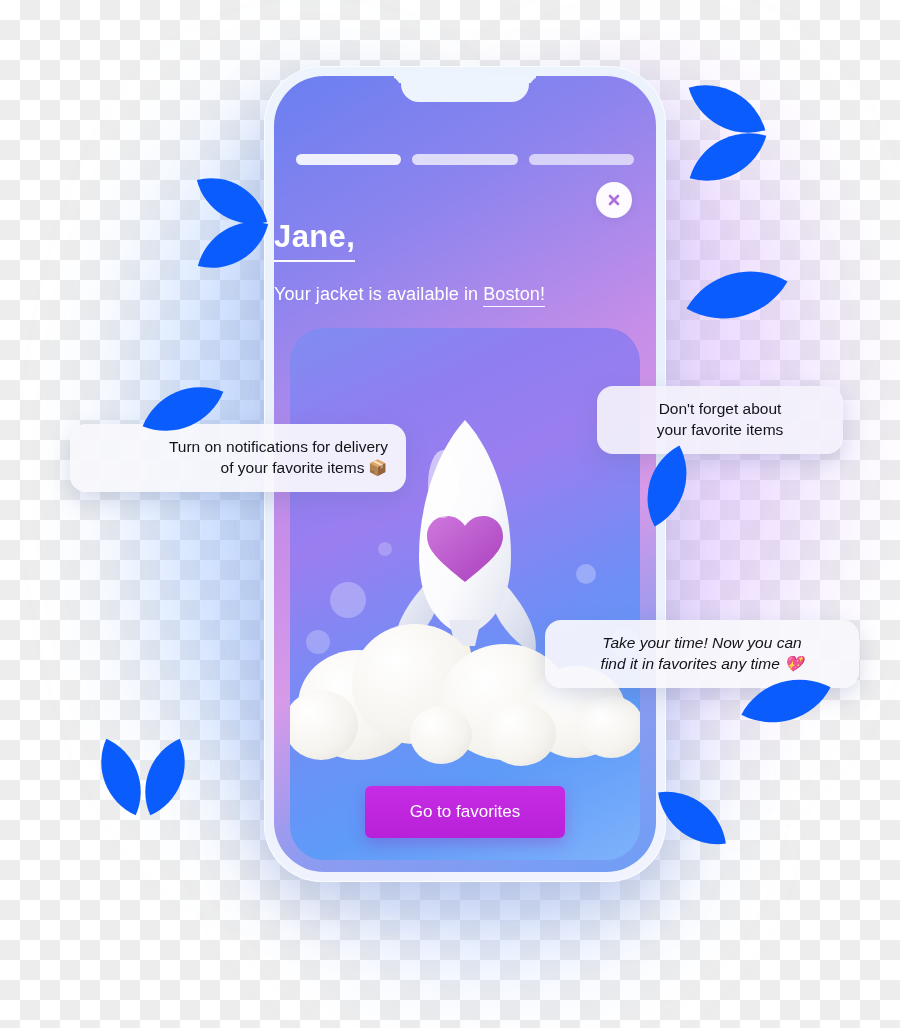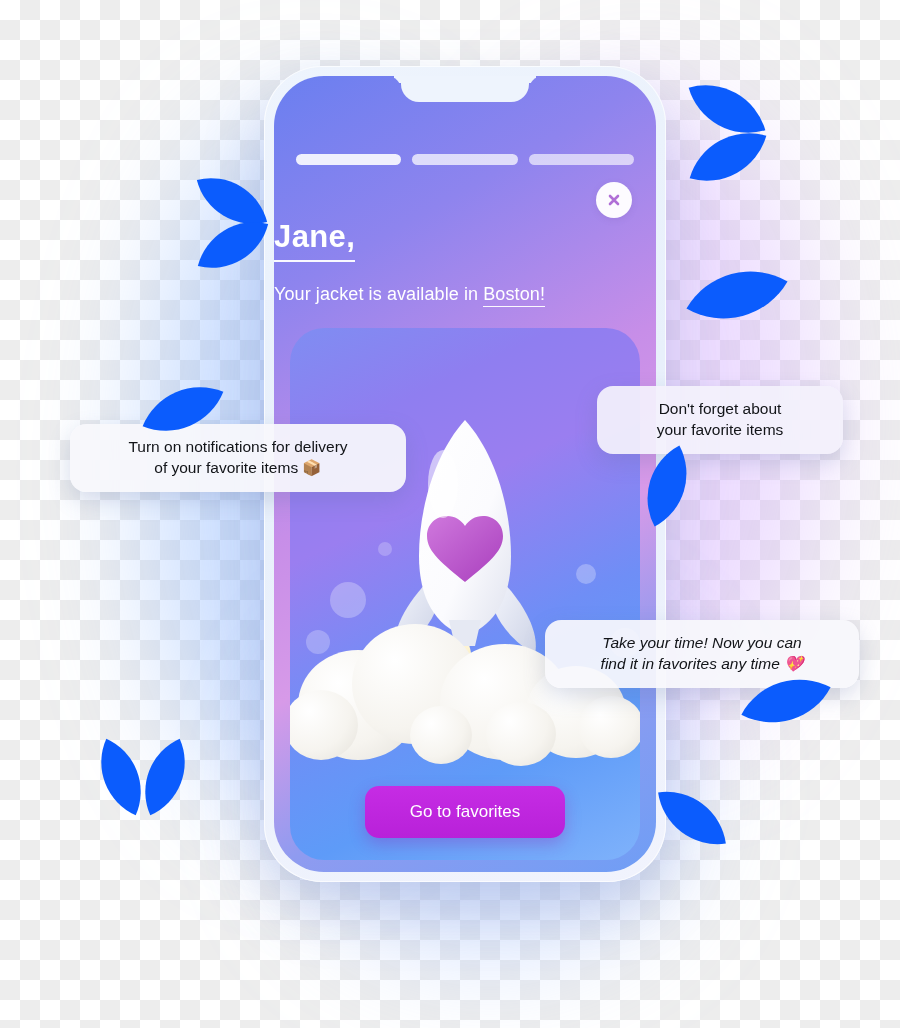--- a/index.html
+++ b/index.html
@@ -85,34 +85,34 @@
   
   .rocket{position:absolute;left:50%;top:86px;transform:translateX(-50%);}
 
   
   .clouds{position:absolute;left:0;right:0;bottom:66px;height:180px;}
   .puff{position:absolute;border-radius:50%;background:radial-gradient(circle at 34% 30%,#ffffff 0%,#f6f4ef 58%,#e4e1da 100%);}
 
   
   .cta{
     position:absolute;left:50%;bottom:22px;transform:translateX(-50%);
-    width:200px;height:52px;border-radius:14px;border:none;cursor:pointer;
+    width:200px;height:52px;border-radius:6px;border:none;cursor:pointer;
     background:linear-gradient(180deg,#c62ce4 0%,#b821d9 100%);
     color:#fff;font-size:17px;font-family:"Liberation Sans",sans-serif;
     box-shadow:0 6px 16px rgba(150,30,180,.30);z-index:9;
   }
 
   
   .tip{
     position:absolute;z-index:20;border-radius:16px;padding:13px 18px;
     background:rgba(247,248,252,.93);
     box-shadow:0 8px 22px rgba(90,110,160,.22);
     color:#121418;font-size:15.5px;line-height:1.35;text-align:center;white-space:pre-line;
   }
-  .tip-1{left:70px;top:424px;width:300px;}
+  .tip-1{left:70px;top:424px;width:300px;text-align:right;}
   .tip-2{left:584px;top:386px;width:210px;background:rgba(243,241,252,.93);margin-left:13px;}
   .tip-3{left:545px;top:620px;width:278px;font-style:italic;}
   .tip-4{left:124px;top:686px;width:198px;}
 
   
   .petal{position:absolute;background:#0b5cfd;z-index:25;}
 
   .p-tr-a{left:696px;top:78px;width:62px;height:62px;border-radius:0 100% 0 100%;transform:rotate(-16deg);}
   .p-tr-b{left:697px;top:126px;width:62px;height:62px;border-radius:100% 0 100% 0;transform:rotate(16deg);}
 

